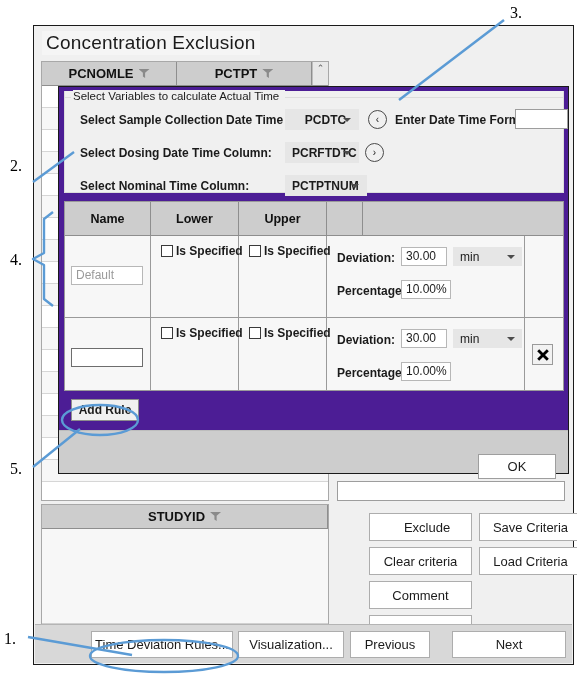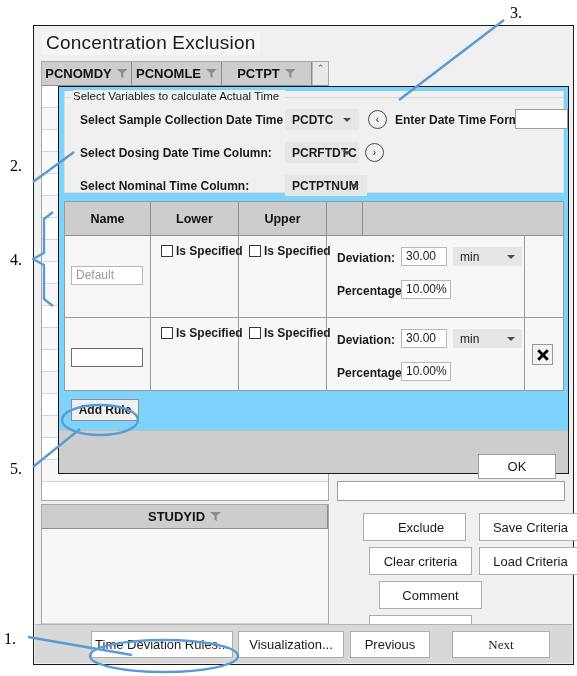--- a/index.html
+++ b/index.html
@@ -191,57 +191,57 @@
     box-sizing: border-box;
     font-family: "Liberation Sans", sans-serif;
     font-size: 13px;
     color: #1b1b1b;
     display: flex;
     align-items: center;
     justify-content: center;
     cursor: default;
     padding: 0;
   }
-  #right-buttons .r1 { position:absolute; left:29px;  top:0px;  width:103px; height:28px;padding-left:13px; }
+  #right-buttons .r1 { position:absolute; left:35px;  top:0px;  width:103px; height:28px;padding-left:13px; }
   #right-buttons .r2 { position:absolute; left:145px; top:0px;  width:103px; height:28px; }
   #right-buttons .r3 { position:absolute; left:35px;  top:34px; width:103px; height:28px; }
   #right-buttons .r4 { position:absolute; left:145px; top:34px; width:103px; height:28px; }
-  #right-buttons .r5 { position:absolute; left:35px;  top:68px; width:103px; height:28px;margin-left:10px; }
+  #right-buttons .r5 { position:absolute; left:35px;  top:68px; width:103px; height:28px; }
   #right-buttons .r6 { position:absolute; left:35px;  top:102px;width:103px; height:28px; }
 
   
   #bottom-bar {
     position: absolute;
     left: 1px; right: 1px; bottom: 1px;
     height: 38px;
     background: #d8d8d8;
     border-top: 1px solid #b4b4b4;
   }
   #bottom-bar .bb {
     position: absolute; top: 6px; height: 27px;
   }
   #btn-time-dev  { left: 56px;  width: 142px; }
   #btn-visual    { left: 203px; width: 106px; }
   #btn-previous  { left: 315px; width: 80px; }
-  #btn-next      { left: 417px; width: 98px; font-family: Liberation Serif, serif; }
+  #btn-next      { left: 417px; width: 114px; }
 
   
   #dialog {
     position: absolute;
     left: 58px; top: 86px;
     width: 511px; height: 388px;
     background: #f0f0f0;
     border: 1px solid #1a1a1a;
     box-sizing: border-box;
   }
   #dlg-body {
     position: absolute;
     left: 0; right: 0; top: 0;
     bottom: 42px;
-    background: #7dd3fc;
+    background: #4c1d95;
   }
 
   
   #sel-vars-group {
     position: absolute;
     left: 5px; top: 4px;
     width: 500px; height: 102px;
     background: #f0f0f0;
     border: 1px solid #dcdcdc;
     border-top: none;
@@ -460,24 +460,20 @@
 </head>
 <body>
 
 <div id="app-window">
 
   <div id="app-title">Concentration Exclusion</div>
 
 
   <div id="bg-grid-top">
     <div class="grid-header">
-      <div class="hcell">
-        <span class="htext">PCNOMDY</span>
-        <span class="filter-icon"></span>
-      </div>
       <div class="hcell">
         <span class="htext">PCNOMLE</span>
         <span class="filter-icon"></span>
       </div>
       <div class="hcell">
         <span class="htext">PCTPT</span>
         <span class="filter-icon"></span>
       </div>
       <div class="scroll-up-btn">⌃</div>
     </div>
@@ -540,21 +536,21 @@
 <div id="dialog">
   <div id="dlg-body">
 
     <div id="sel-vars-group">
       <div class="grp-topline-l"></div>
       <div class="grp-topline-r"></div>
       <div class="grp-legend">Select Variables to calculate Actual Time</div>
 
       <div class="field-row" style="top:18px;">
         <div class="field-label" style="left:15px;">Select Sample Collection Date Time Column:</div>
-        <div class="combo" style="left:220px; top:0; width:74px;">
+        <div class="combo" style="left:220px; top:0; width:74px;justify-content:center;">
           <span>PCDTC</span>
           <span class="caret"></span>
         </div>
         <div class="circlebtn" style="left:303px; top:1px;">‹</div>
         <div class="field-label" style="left:330px;">Enter Date Time Format:</div>
         <input class="txtinput" style="left: 450px; top: 0px; width: 53px; height: 20px;" value="" placeholder="">
       </div>
 
       <div class="field-row" style="top:51px;">
         <div class="field-label" style="left:15px;">Select Dosing Date Time Column:</div>

